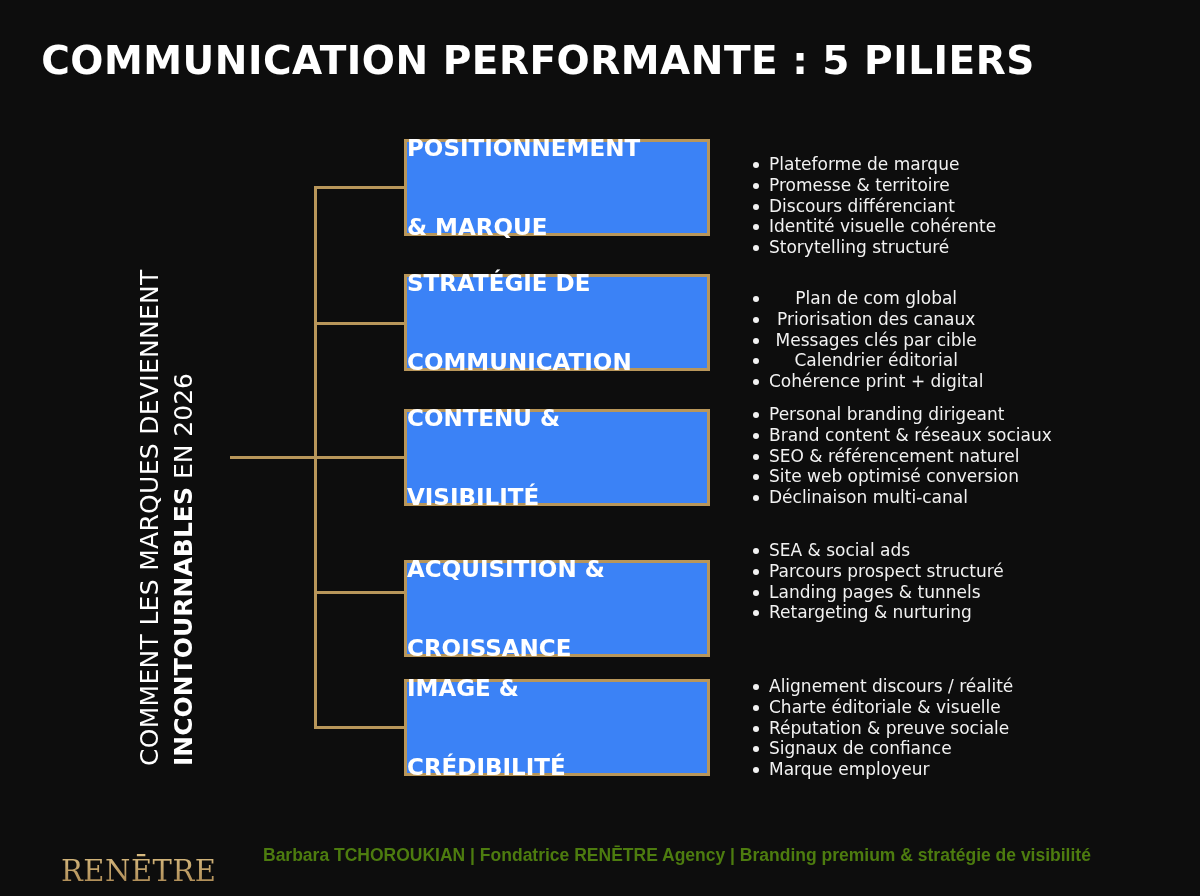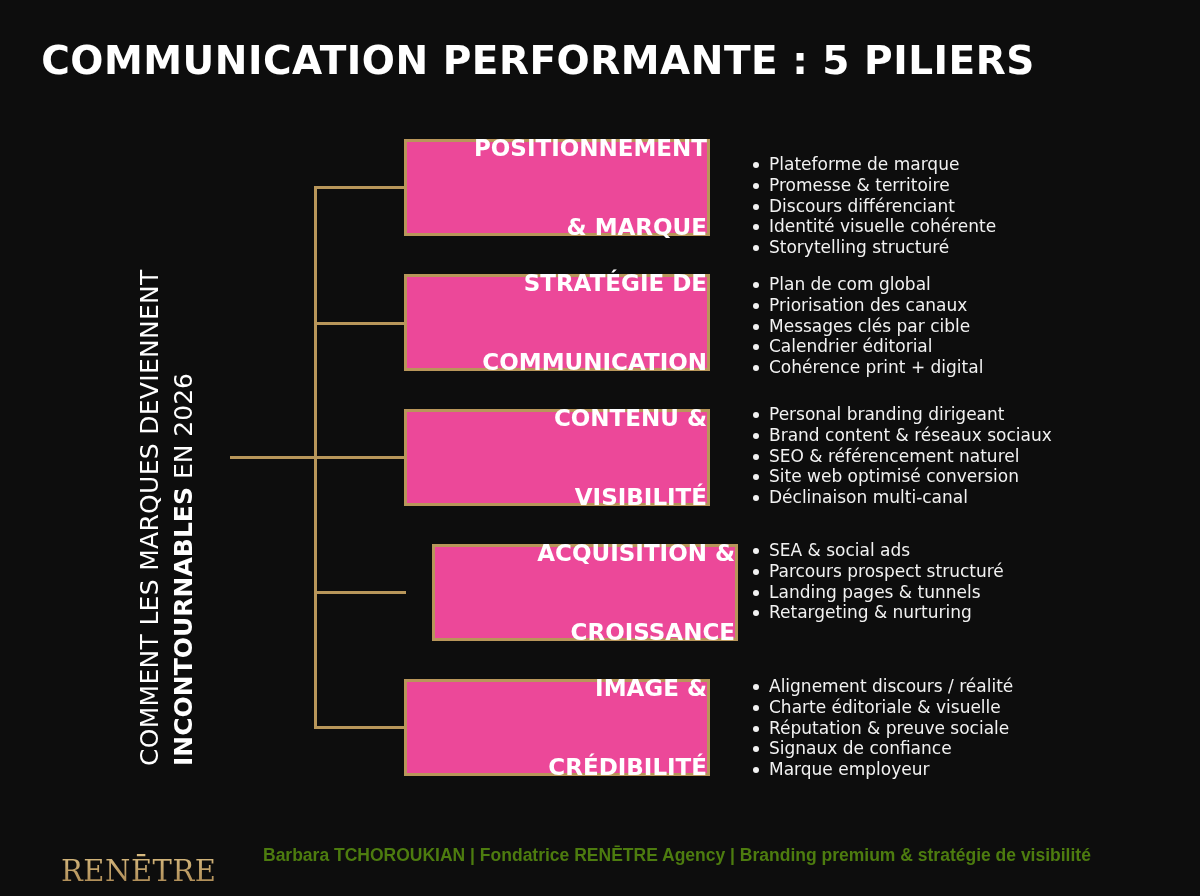--- a/index.html
+++ b/index.html
@@ -25,22 +25,22 @@
       letter-spacing: 0.3px; white-space: nowrap; line-height: 34px;
     }
     .side-line2 {
       font-family: "DejaVu Sans", sans-serif; font-size: 25px; white-space: nowrap;
       line-height: 34px; padding-left: 0;
     }
     .side-line2 b { font-weight: 700; }
     .line { position: absolute; background: #b8965a; }
     .pillar {
       position: absolute; left: 404px; width: 300px; height: 91px;
-      border: 3px solid #b8965a; background: #ec4899;
-      display: flex; align-items: flex-end; justify-content: center;
+      border: 3px solid #b8965a; background: #3b82f6;
+      display: flex; align-items: flex-start; justify-content: center;
       text-align: center; font-family: "DejaVu Sans", sans-serif;
       font-weight: 700; font-size: 23px; line-height: 31px;
       flex-direction: column;
       gap: 48px;
     }
     .bullets {
       position: absolute; left: 749px; margin: 0; padding: 0; list-style: none;
       font-family: "DejaVu Sans", sans-serif; font-size: 17px; line-height: 20.8px;
       color: #f2f2f2;
     }
@@ -86,37 +86,37 @@
   <div>&amp; MARQUE</div>
 </div>
 <div class="pillar" style="top:274px;">
   <div>STRATÉGIE DE</div>
   <div>COMMUNICATION</div>
 </div>
 <div class="pillar" style="top:409px;">
   <div>CONTENU &amp;</div>
   <div>VISIBILITÉ</div>
 </div>
-<div class="pillar" style="top:544px;margin-left:28px;">
+<div class="pillar" style="top:560px;">
   <div>ACQUISITION &amp;</div>
   <div>CROISSANCE</div>
 </div>
 <div class="pillar" style="top:679px;">
   <div>IMAGE &amp;</div>
   <div>CRÉDIBILITÉ</div>
 </div>
 
 <ul class="bullets" style="top:154px;">
   <li>Plateforme de marque</li>
   <li>Promesse &amp; territoire</li>
   <li>Discours différenciant</li>
   <li>Identité visuelle cohérente</li>
   <li>Storytelling structuré</li>
 </ul>
-<ul class="bullets" style="top:274px;">
+<ul class="bullets" style="top:288px;text-align:center;">
   <li>Plan de com global</li>
   <li>Priorisation des canaux</li>
   <li>Messages clés par cible</li>
   <li>Calendrier éditorial</li>
   <li>Cohérence print + digital</li>
 </ul>
 <ul class="bullets" style="top:404px;">
   <li>Personal branding dirigeant</li>
   <li>Brand content &amp; réseaux sociaux</li>
   <li>SEO &amp; référencement naturel</li>

